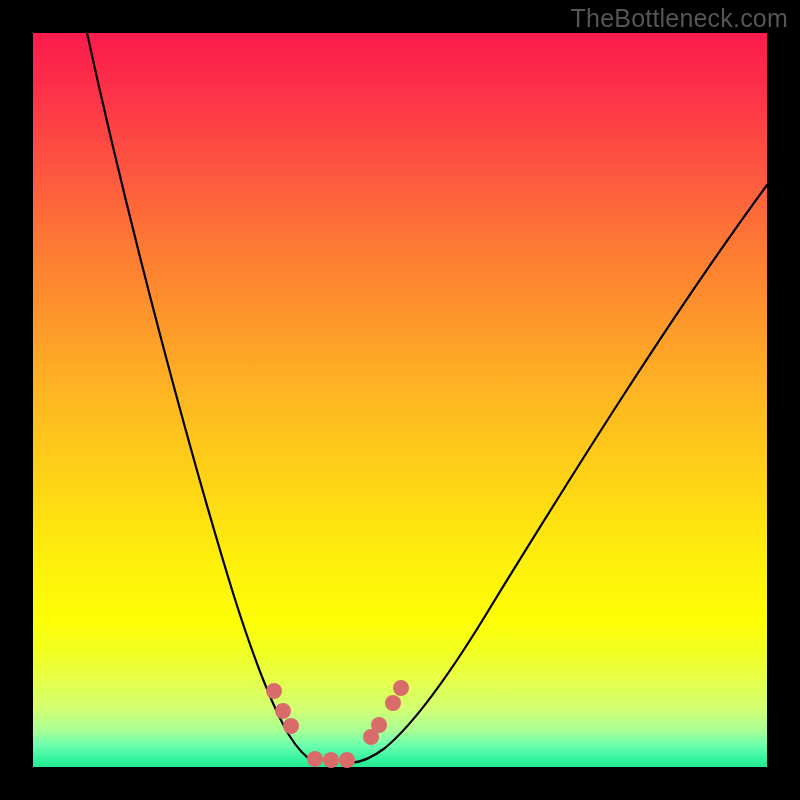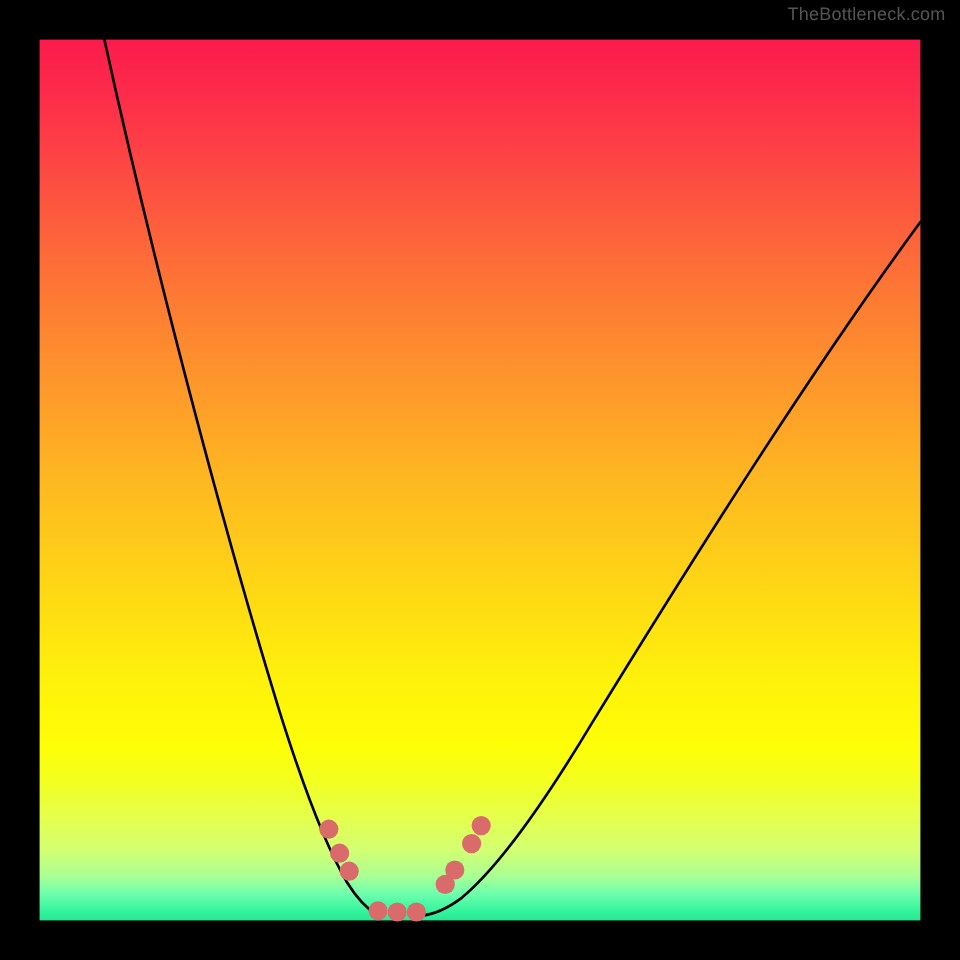--- a/index.html
+++ b/index.html
@@ -14,21 +14,21 @@
     width: 800px;
     height: 800px;
     background: #000;
     position: relative;
   }
   .watermark {
     position: absolute;
     top: 4px;
     right: 12px;
     color: #555;
-    font-size: 15px;
+    font-size: 25px;
     font-family: Arial, sans-serif;
     letter-spacing: 0.2px;
     z-index: 10;
   }
   .plot {
     position: absolute;
     left: 33px;
     top: 33px;
     width: 734px;
     height: 734px;

